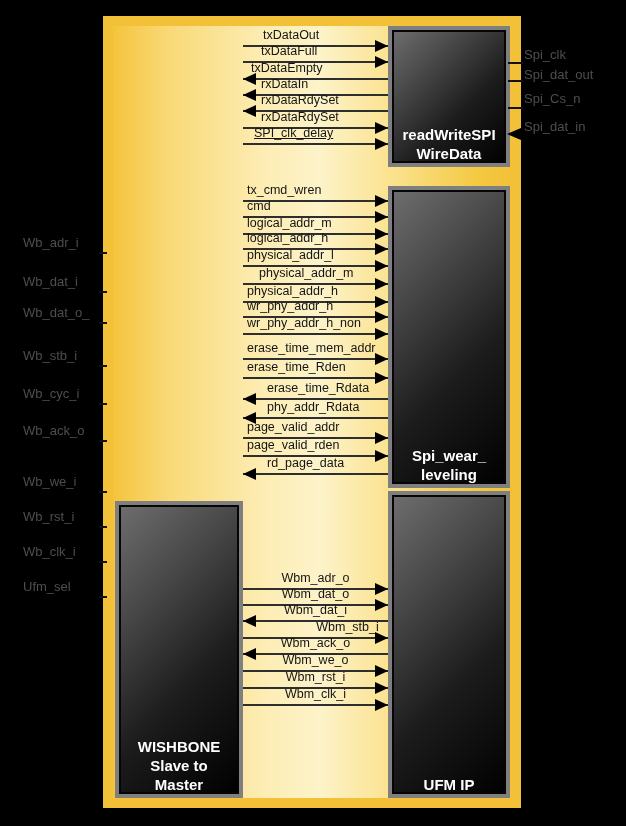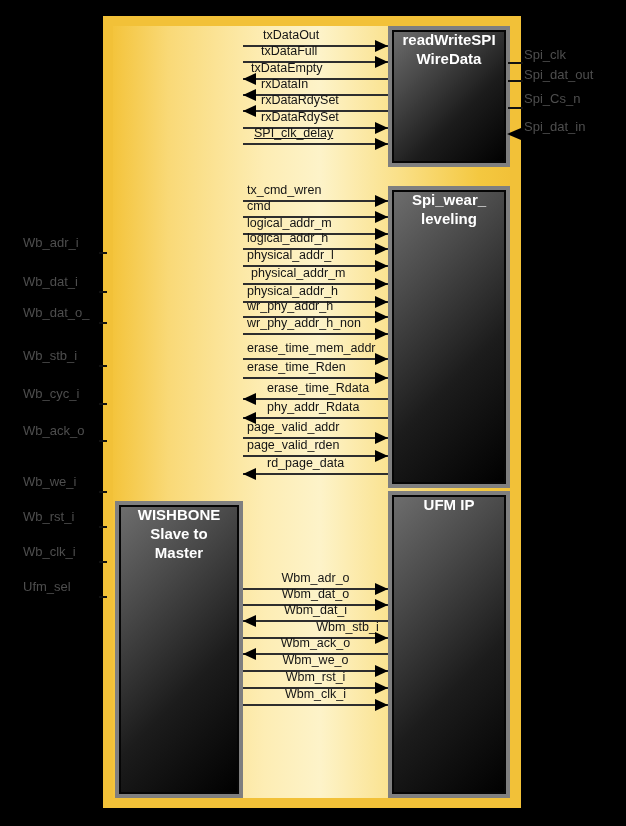--- a/index.html
+++ b/index.html
@@ -25,21 +25,21 @@
     background: linear-gradient(90deg, #f4c43c 0%, #f9d977 14%, #fdedb4 38%, #fdf3c9 52%, #fae088 72%, #f4c840 92%, #f2c138 100%);
     z-index: 0;
   }
   .block {
     position: absolute;
     box-sizing: border-box;
     border: 4px solid #7f7f7f;
     box-shadow: inset 0 0 0 2px #050505;
     background: linear-gradient(135deg, #6e6e6e 0%, #4a4a4a 28%, #1c1c1c 62%, #000 100%);
     display: flex;
-    align-items: flex-start;
+    align-items: flex-end;
     justify-content: center;
     z-index: 1;
   }
   .block-title {
     color: #fff;
     font-size: 15px;
     font-weight: bold;
     text-align: center;
     line-height: 19px;
     white-space: pre-line;
@@ -151,21 +151,21 @@
       <div class="sig-line" style="left: 243px; top: 233px; width: 145px;"></div>
       <div class="sig-label" style="left: 243px; top: 216px; width: 145px; padding-left: 4px;">logical_addr_m</div>
       <div class="arr arr-right" style="left: 375px; top: 228px;"></div>
       <div class="sig-line" style="left: 243px; top: 248px; width: 145px;"></div>
       <div class="sig-label" style="left: 243px; top: 231px; width: 145px; padding-left: 4px;">logical_addr_h</div>
       <div class="arr arr-right" style="left: 375px; top: 243px;"></div>
       <div class="sig-line" style="left: 243px; top: 265px; width: 145px;"></div>
       <div class="sig-label" style="left: 243px; top: 248px; width: 145px; padding-left: 4px;">physical_addr_l</div>
       <div class="arr arr-right" style="left: 375px; top: 260px;"></div>
       <div class="sig-line" style="left: 243px; top: 283px; width: 145px;"></div>
-      <div class="sig-label" style="left: 231px; top: 266px; width: 145px; padding-left: 20px;">physical_addr_m</div>
+      <div class="sig-label" style="left: 239px; top: 266px; width: 145px; padding-left: 20px;">physical_addr_m</div>
       <div class="arr arr-right" style="left: 375px; top: 278px;"></div>
       <div class="sig-line" style="left: 243px; top: 301px; width: 145px;"></div>
       <div class="sig-label" style="left: 243px; top: 284px; width: 145px; padding-left: 4px;">physical_addr_h</div>
       <div class="arr arr-right" style="left: 375px; top: 296px;"></div>
       <div class="sig-line" style="left: 243px; top: 316px; width: 145px;"></div>
       <div class="sig-label" style="left: 243px; top: 299px; width: 145px; padding-left: 4px;">wr_phy_addr_h</div>
       <div class="arr arr-right" style="left: 375px; top: 311px;"></div>
       <div class="sig-line" style="left: 243px; top: 333px; width: 145px;"></div>
       <div class="sig-label" style="left: 243px; top: 316px; width: 145px; padding-left: 4px;">wr_phy_addr_h_non</div>
       <div class="arr arr-right" style="left: 375px; top: 328px;"></div>

